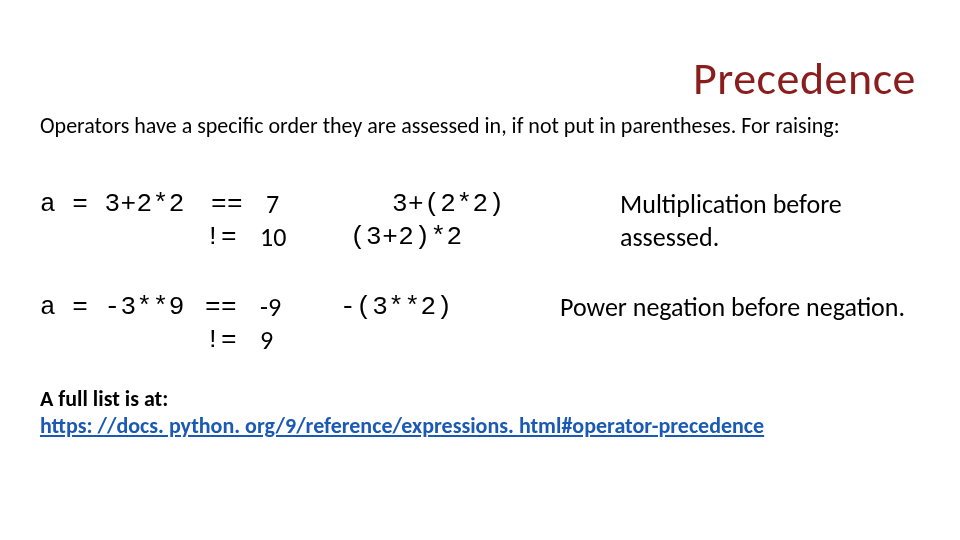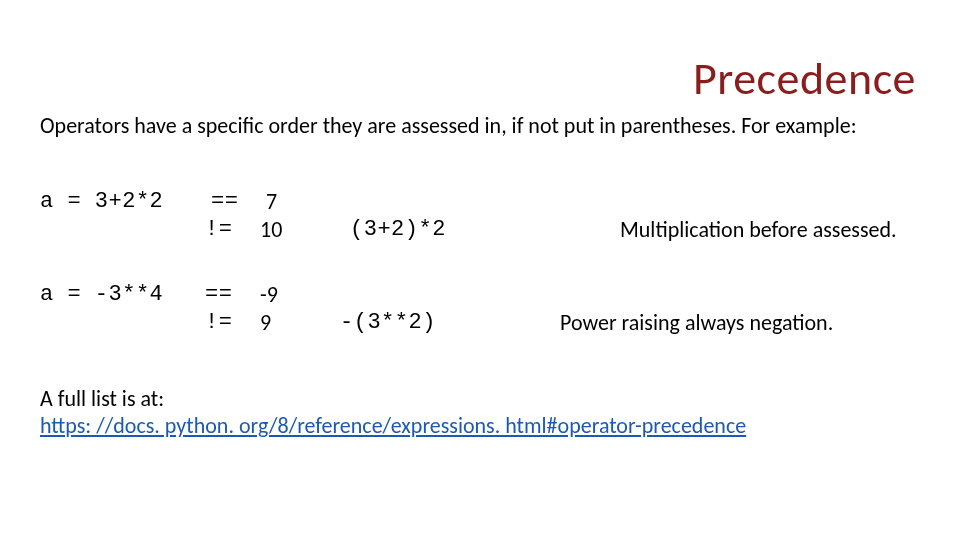--- a/index.html
+++ b/index.html
@@ -37,97 +37,99 @@
     line-height: 1.1;
   }
   .examples {
     position: absolute;
     top: 188px;
     left: 40px;
     right: 20px;
   }
   .ex-row {
     display: flex;
-    align-items: flex-end;
+    align-items: flex-start;
     margin-bottom: 38px;
-    font-size: 22px;
+    font-size: 26px;
     line-height: 1.25;
   }
   .code  { font-family: "Courier New", Courier, monospace; letter-spacing: 0.5px; }
   .col-expr  { width: 165px; flex: 0 0 auto; }
   .col-ops   { width: 55px;  flex: 0 0 auto; }
   .col-vals  { width: 80px;  flex: 0 0 auto; }
   .col-forms { width: 220px; flex: 0 0 auto; }
   .col-note  { flex: 1 1 auto; }
   .two-line > div { display:block; }
   .footer {
     position: absolute;
     left: 40px;
     right: 40px;
     top: 386px;
     font-size: 22px;
     line-height: 1.22;
+    font-weight: bold;
   }
   .link {
     color: #1a5ab5;
     text-decoration: underline;
     cursor: pointer;
   }
   .indent-forms1 { padding-left: 10px; font-family: Liberation Mono, monospace; }
   .indent-forms2 { padding-left: 22px; }
 </style>
 </head>
 <body>
 
 <div class="slide">
 
   <div class="title">Precedence</div>
 
-  <div class="intro">Operators have a specific order they are assessed in, if not put in parentheses. For example:</div>
+  <div class="intro">Operators have a specific order they are assessed in, if not put in parentheses. For raising:</div>
 
   <div class="examples">
 
     <div class="ex-row">
       <div class="col-expr two-line">
         <div class="code">a = 3+2*2</div>
         <div>&nbsp;</div>
       </div>
       <div class="col-ops two-line">
         <div class="code" style="padding-left:6px;">==</div>
         <div class="code">!=</div>
       </div>
       <div class="col-vals two-line">
         <div style="padding-left:6px;">7</div>
         <div>10</div>
       </div>
       <div class="col-forms two-line">
+        <div class="code indent-forms2" style="padding-left:52px;">3+(2*2)</div>
         <div class="code indent-forms1">(3+2)*2</div>
       </div>
       <div class="col-note" style="padding-left:60px;">Multiplication before assessed.</div>
     </div>
 
     <div class="ex-row">
       <div class="col-expr two-line">
-        <div class="code">a = -3**4</div>
+        <div class="code">a = -3**9</div>
         <div>&nbsp;</div>
       </div>
       <div class="col-ops two-line">
         <div class="code">==</div>
         <div class="code">!=</div>
       </div>
       <div class="col-vals two-line">
         <div>-9</div>
         <div>9</div>
       </div>
       <div class="col-forms two-line">
         <div class="code">-(3**2)</div>
       </div>
-      <div class="col-note">Power raising always negation.</div>
+      <div class="col-note">Power negation before negation.</div>
     </div>
 
   </div>
 
   <div class="footer">
     <div>A full list is at:</div>
-    <div><span class="link">https: //docs. python. org/8/reference/expressions. html#operator-precedence</span></div>
+    <div><span class="link">https: //docs. python. org/9/reference/expressions. html#operator-precedence</span></div>
   </div>
 
 </div>
 
 </body></html>

